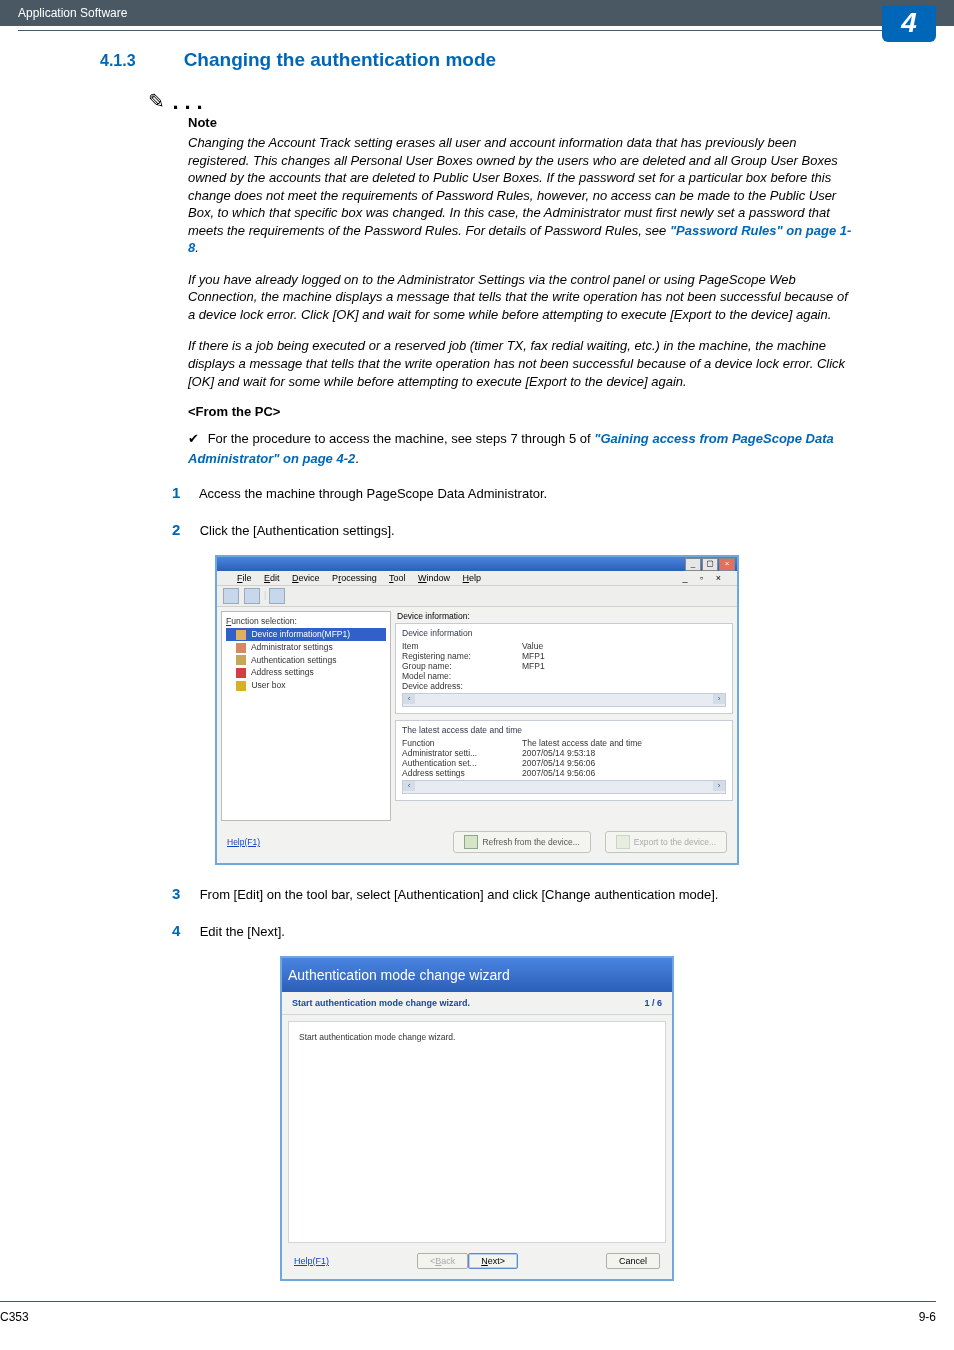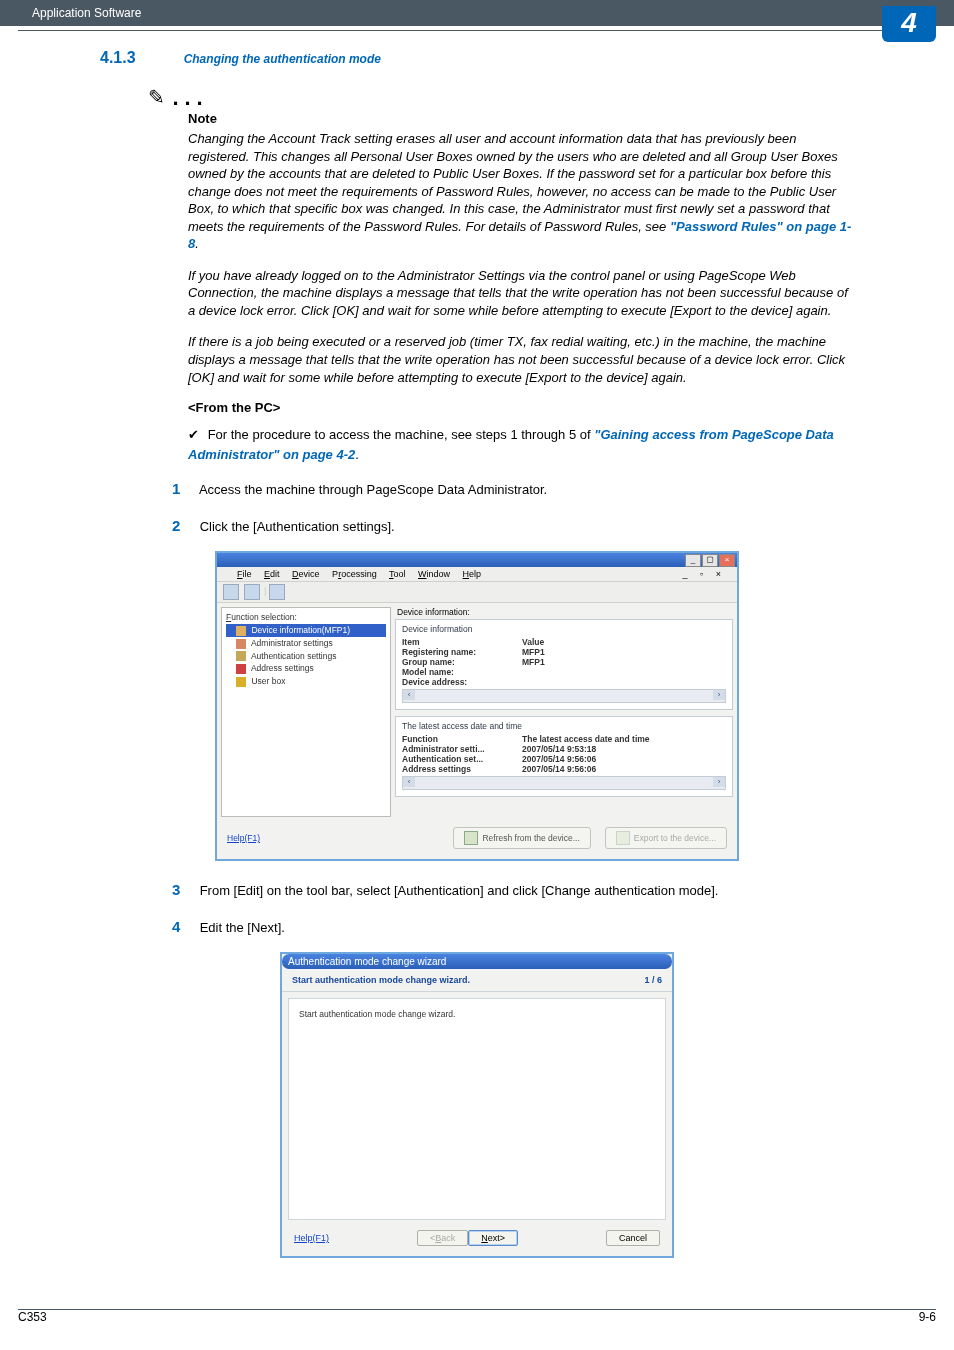--- a/index.html
+++ b/index.html
@@ -16,21 +16,21 @@
   .page {
     width: 954px;
     min-height: 1350px;
     position: relative;
     box-sizing: border-box;
   }
   .header-bar {
     background: #4a5864;
     color: #fff;
     font-size: 12px;
-    padding: 4px 32px;
+    padding: 4px 18px;
     line-height: 18px;
     margin-bottom: 4px;
   }
   .header-rule {
     border: none;
     border-top: 1px solid #4a5864;
     margin: 0 18px 0 18px;
   }
   .chapter-box {
     position: absolute;
@@ -53,22 +53,21 @@
   .sec-num {
     color: #0067b8;
     font-weight: bold;
     font-size: 16px;
     display: inline-block;
     width: 80px;
   }
   .sec-title {
     color: #0067b8;
     font-weight: bold;
-    font-size: 12px;
-    font-style: italic;
+    font-size: 19px;
   }
   .note-block {
     margin: 18px 0 0 88px;
   }
   .pen-icon {
     display:inline-block;
     vertical-align: top;
     margin-left: -40px;
     font-size: 20px;
   }
@@ -168,21 +167,21 @@
     margin:4px 4px 4px 0;
   }
   .rp-group {
     border:1px solid #c4ccd6;
     background:#fff;
     margin-bottom:6px;
     padding:4px 6px 6px 6px;
     font-size:8.5px;
   }
   .rp-group .g-title { color:#303848; margin-bottom:3px; }
-  .rp-table .row { display:flex;font-weight:bold; }
+  .rp-table .row { display:flex; }
   .rp-table .c1 { width:120px; color:#333; }
   .rp-table .c2 { color:#333; }
   .rp-scroll {
     height:12px; background:#e8ecf2; border:1px solid #c4ccd6;
     position:relative; margin-top:2px;
   }
   .rp-scroll .arrowL, .rp-scroll .arrowR {
     width:12px; height:10px; background:#d4dce8; position:absolute; top:0;
     text-align:center; font-size:8px; line-height:10px; color:#3a5a8a;
   }
@@ -214,23 +213,22 @@
     width:390px;
     margin:0 auto;
     font-size:9px;
     border:2px solid #6fa8dc;
     background:#f2f2f0;
     text-align:left;
   }
   .ss2-title {
     background: linear-gradient(#4a84e0,#2b5fb8);
     color:#fff;
-    padding:2px 6px;
-    font-size:10px;
-    border-radius:7px;
+    padding:9px 6px;
+    font-size:14px;
   }
   .ss2-subbar {
     display:flex;
     justify-content:space-between;
     color:#1848a0;
     font-weight:bold;
     padding:6px 10px;
     border-bottom:1px solid #cfd6da;
     font-size:9px;
   }
@@ -254,25 +252,25 @@
     background:#f4f4ee;
     padding:2px 12px;
     font-size:9px;
     border-radius:2px;
   }
   .ss2-btn.sel { border:1px solid #5a8ad0; box-shadow:0 0 0 1px #b8d0f0 inset;}
   .ss2-btn.disabled { color:#aaa;}
   .page-footer {
     position:absolute;
     bottom:26px;
-    left:18px;
+    left:0;
     right:18px;
     border-top:1px solid #4a5864;
     font-size:12px;
-    padding-top:0;
+    padding-top:8px;
     display:flex;
     justify-content:space-between;
   }
 </style>
 </head>
 <body>
 <div class="page">
 
   <div class="header-bar">
     <span>Application Software</span>
@@ -300,21 +298,21 @@
         <a class="link">"Password Rules" on page 1-8</a><span>.</span>
       </div>
       <div class="note-text">If you have already logged on to the Administrator Settings via the control panel or using PageScope Web Connection, the machine displays a message that tells that the write operation has not been successful because of a device lock error. Click [OK] and wait for some while before attempting to execute [Export to the device] again.</div>
       <div class="note-text">If there is a job being executed or a reserved job (timer TX, fax redial waiting, etc.) in the machine, the machine displays a message that tells that the write operation has not been successful because of a device lock error. Click [OK] and wait for some while before attempting to execute [Export to the device] again.</div>
     </div>
 
     <div class="subhead">&lt;From the PC&gt;</div>
 
     <div class="checkline">
       <span class="check">✔</span>
-      <span>For the procedure to access the machine, see steps 1 through 5 of </span>
+      <span>For the procedure to access the machine, see steps 7 through 5 of </span>
       <a class="link">"Gaining access from PageScope Data Administrator" on page 4-2</a><span>.</span>
     </div>
 
     <div class="step-row">
       <span class="step-num">1</span>
       <span>Access the machine through PageScope Data Administrator.</span>
     </div>
     <div class="step-row">
       <span class="step-num">2</span>
       <span>Click the [Authentication settings].</span>

